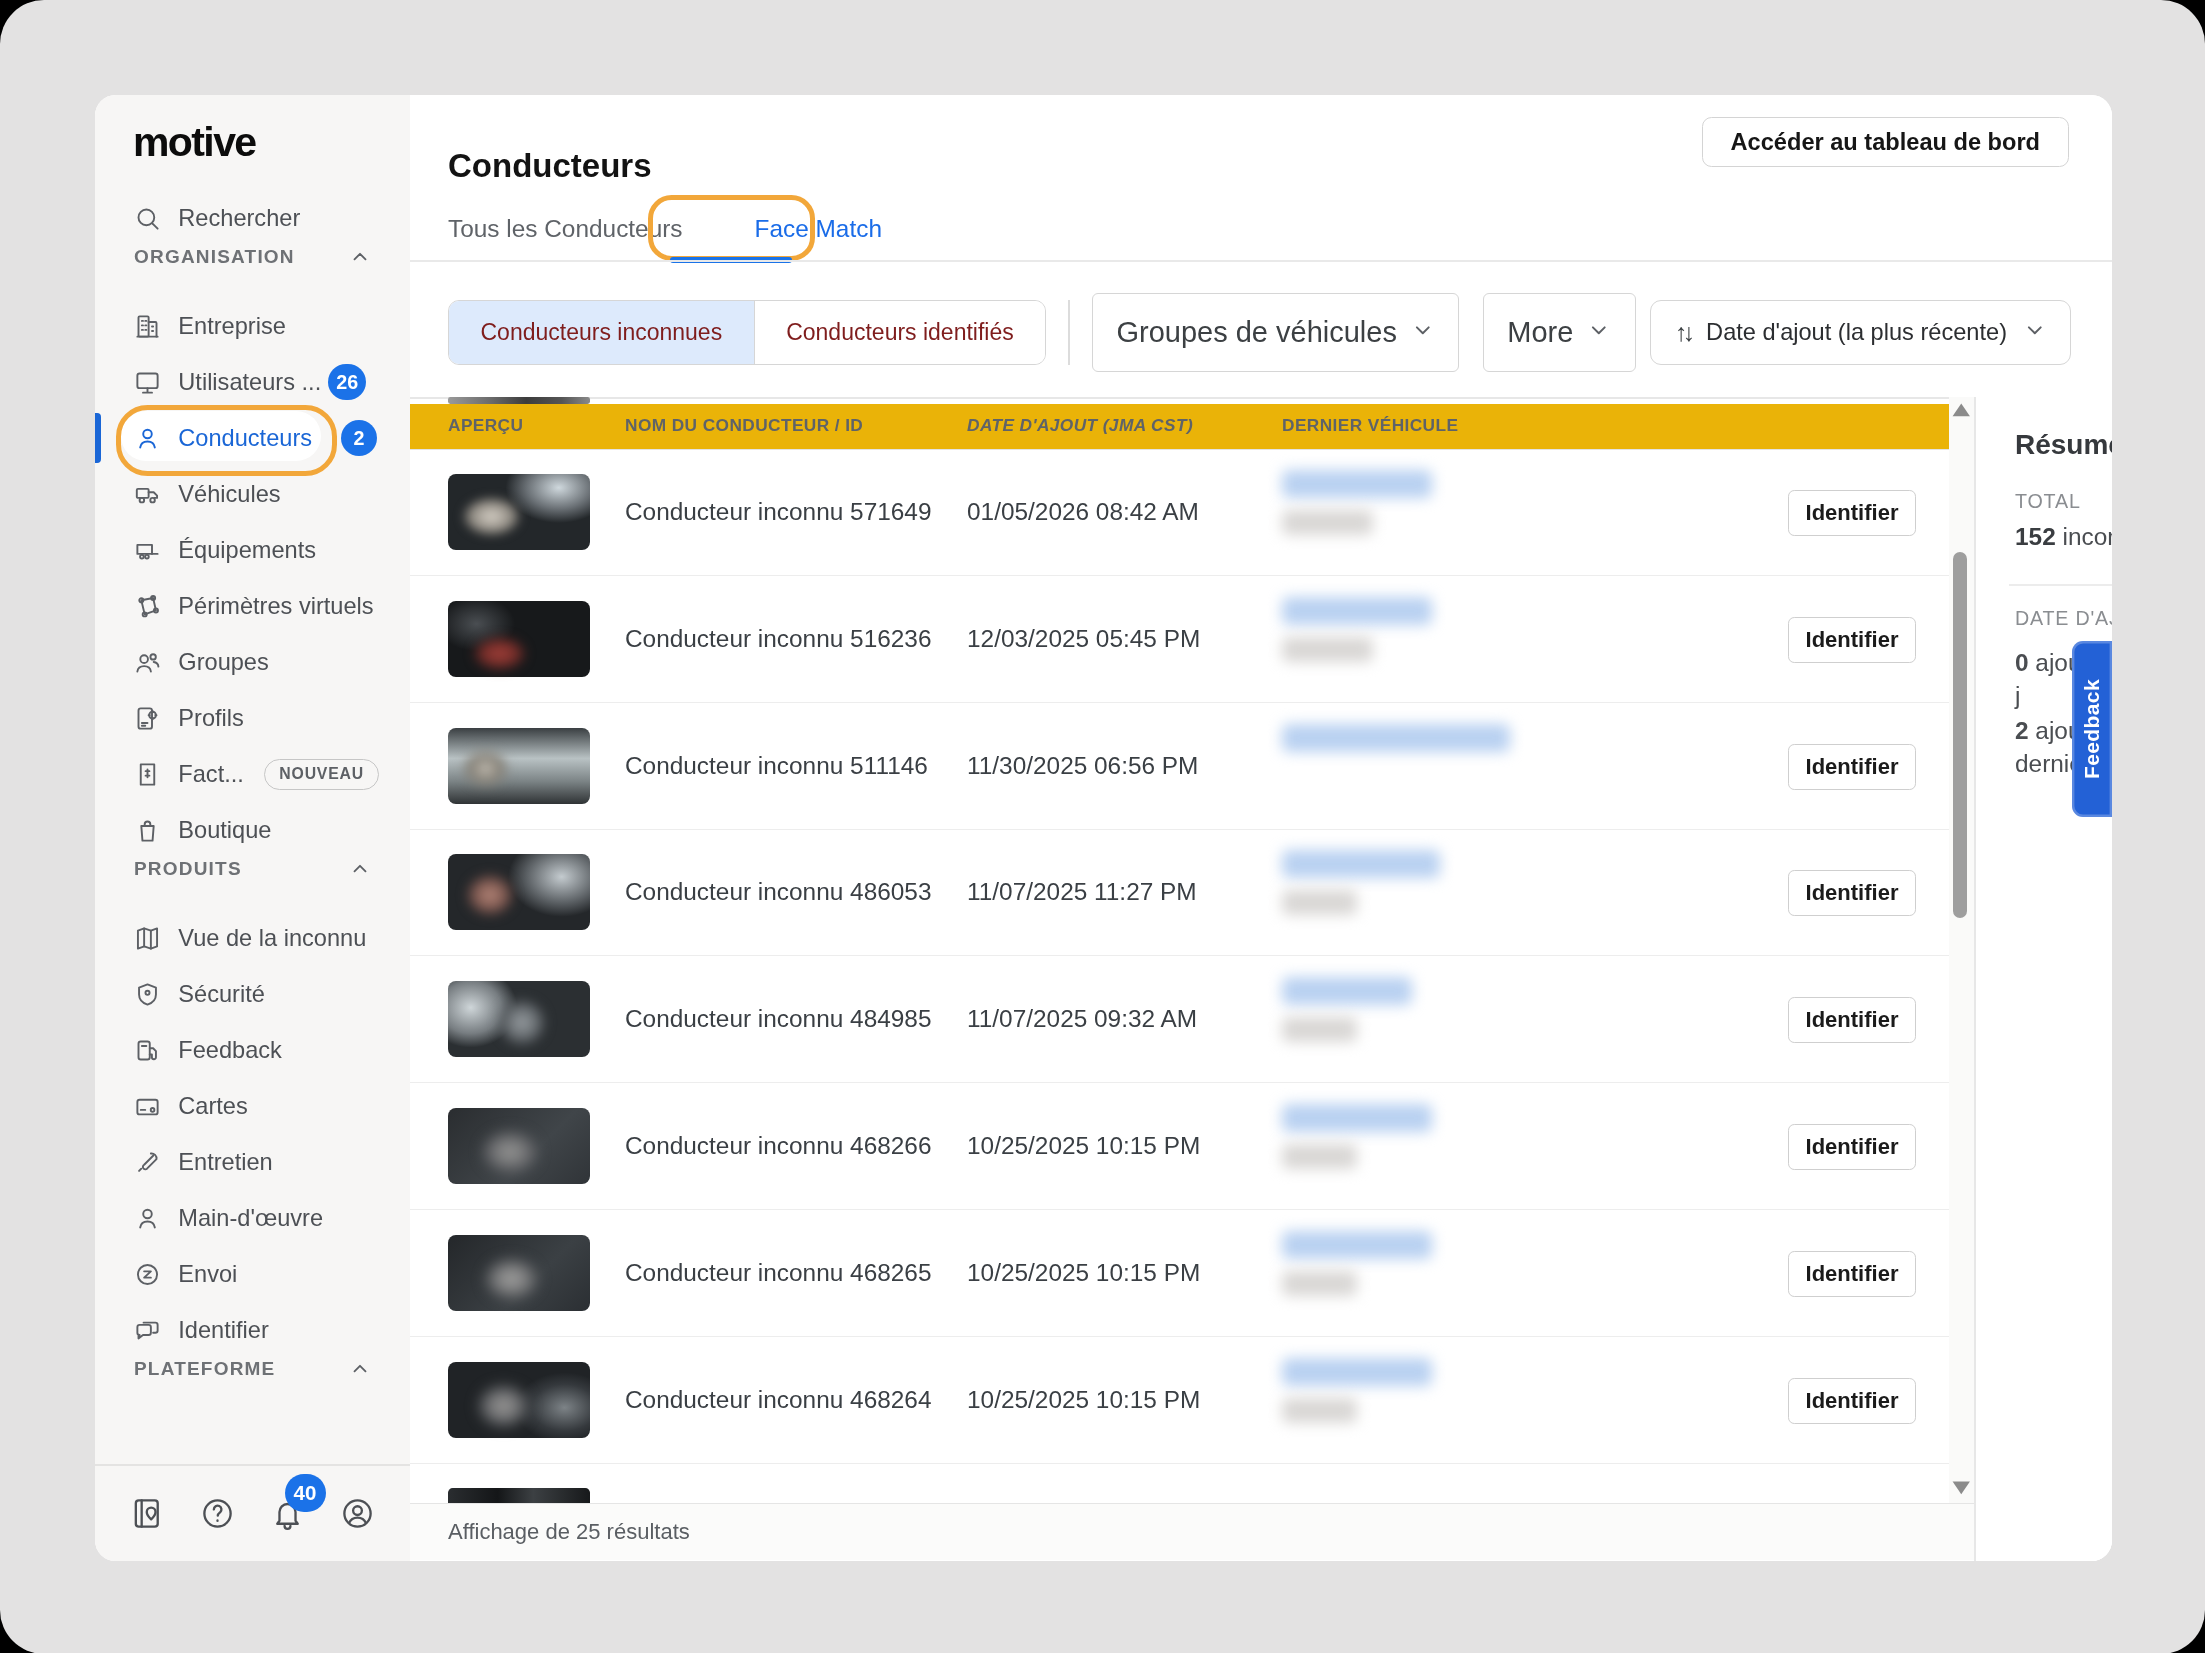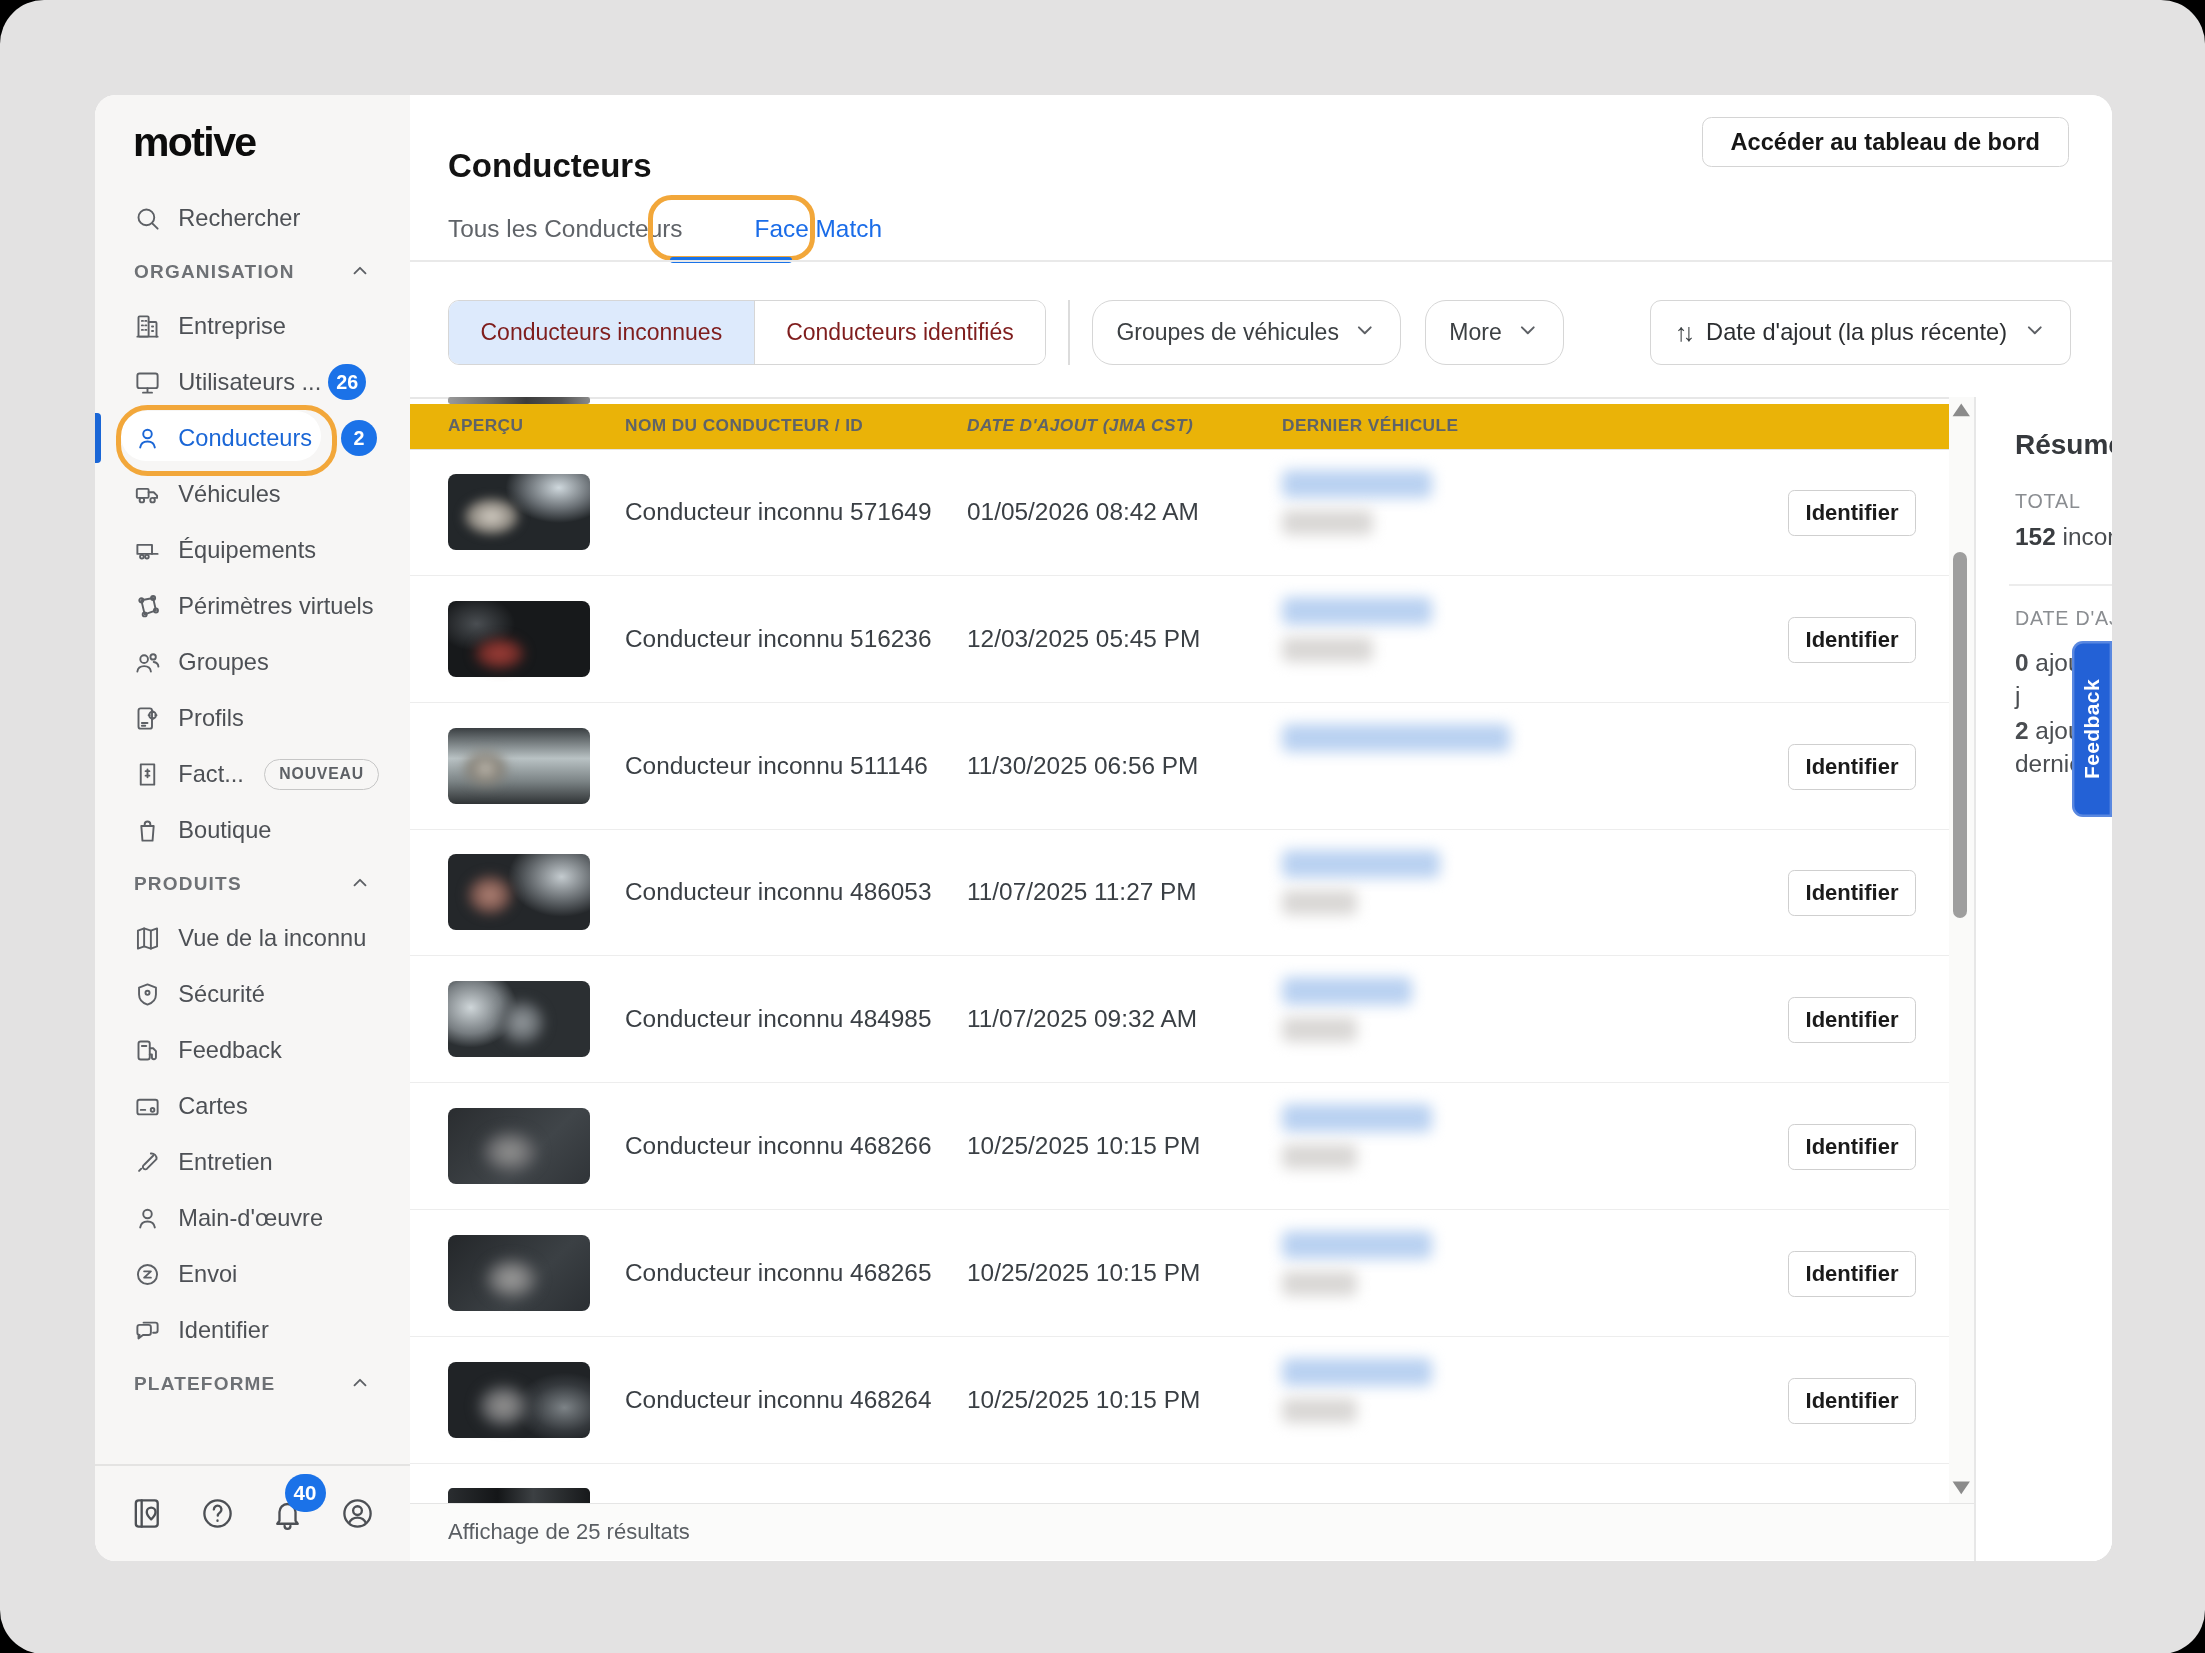--- a/index.html
+++ b/index.html
@@ -16,21 +16,21 @@
   .side-item{height:56px;display:flex;align-items:center;padding-left:39px;position:relative;flex:none;}
   .side-item .icon{width:27px;height:27px;flex:none;display:flex;align-items:center;justify-content:center;}
   .side-item .icon svg{width:27px;height:27px;stroke:#5d6065;fill:none;stroke-width:1.7;stroke-linecap:round;stroke-linejoin:round;}
   .side-item .lbl{margin-left:17.3px;font-size:23.6px;color:#4d5055;white-space:nowrap;}
   .side-item.active .lbl{color:#1a66d6;}
   .side-item.active .icon svg{stroke:#1a66d6;}
   .side-item.active::before{content:"";position:absolute;left:0;top:3.2px;bottom:3.2px;width:6.3px;background:#1a66d6;border-radius:0 3.9px 3.9px 0;}
   .side-item.ring::after{content:"";position:absolute;left:20.5px;top:-4.7px;width:211px;height:61px;border:5.5px solid #f2a73a;border-radius:31.5px;background:transparent;pointer-events:none;}
   .side-item.ring{z-index:2;}
   .side-item.ring .ringfill{position:absolute;left:26px;top:0.8px;width:200px;height:50px;background:#fff;border-radius:25px;z-index:-1;}
-  .sec-label{height:52px;display:flex;align-items:center;padding:0 39px;flex:none;}
+  .sec-label{height:52px;display:flex;padding:0 39px;flex:none;}
   .sec-label .lbl{font-size:19px;font-weight:700;letter-spacing:1.2px;color:#6e7175;}
   .sec-label .chev{margin-left:auto;}
   .chev svg{width:22px;height:22px;stroke:#5d6065;fill:none;stroke-width:2;stroke-linecap:round;stroke-linejoin:round;}
   .badge{margin-left:auto;margin-right:44px;min-width:36px;height:36px;border-radius:18px;background:#1b72e8;color:#fff;font-size:19.7px;font-weight:700;display:flex;align-items:center;justify-content:center;padding:0 7.9px;flex:none;}
   .side-item.ring .badge{margin-right:33px;}
   .pill{margin-left:20.5px;border:1.6px solid #c6c6c6;border-radius:17.3px;padding:5.5px 14px;font-size:15.8px;letter-spacing:0.8px;color:#5d6065;font-weight:600;}
   .side-footer{margin-top:auto;flex:none;}
   .side-divider{height:1.6px;background:#e4e3e2;margin:0;}
   .foot-icons{height:95px;display:flex;align-items:center;justify-content:space-between;padding:0 35px;}
   .foot-ic{position:relative;width:35px;height:35px;}
@@ -47,21 +47,21 @@
   .tab-underline{position:absolute;left:260px;top:162px;width:122px;height:5.5px;background:#1a73e8;border-radius:3.2px;}
   .tabs-divider{position:absolute;left:0px;top:165px;width:1702px;height:1.6px;background:#e9e9e9;}
   .tab-ring{position:absolute;left:238px;top:100px;width:167px;height:66px;border:5.5px solid #f2a73a;border-radius:23.6px;}
 
   .filter-row{position:absolute;left:38px;top:205px;height:65px;display:flex;align-items:center;}
   .segmented{display:flex;height:65px;border:1.6px solid #d6d6d6;border-radius:11px;overflow:hidden;}
   .seg{display:flex;align-items:center;padding:0 31.5px;font-size:23px;color:#7f1d1d;background:#fff;}
   .seg.active{background:#ddeafc;}
   .seg + .seg{border-left:1.6px solid #d6d6d6;}
   .vdiv{width:1.6px;height:65px;background:#dcdcdc;margin:0 22px;}
-  .drop-btn{display:flex;align-items:center;height:65px;border:1.6px solid #d6d6d6;border-radius:21px;background:#fff;padding:0 23.6px;font-size:23px;color:#3c4043;margin-right:23.6px;}
+  .drop-btn{display:flex;align-items:center;height:79px;border:1.6px solid #d6d6d6;border-radius:6px;background:#fff;padding:0 23.6px;font-size:29px;color:#3c4043;margin-right:23.6px;}
   .drop-btn .chev svg{width:23.6px;height:23.6px;margin-left:14px;}
   .sort-btn{position:absolute;right:41px;top:205px;height:65px;display:flex;align-items:center;border:1.6px solid #d6d6d6;border-radius:11px;background:#fff;padding:0 23.6px;font-size:23.6px;color:#2c2e31;}
   .sort-glyph{font-size:25px;margin-right:15.8px;color:#3c4043;letter-spacing:-4.7px;}
 
   
   .viewport-top{position:absolute;left:0;top:302px;width:1564px;height:1.6px;background:#e7e7e7;}
   .peek-sliver{position:absolute;left:38px;top:302px;width:142px;height:7px;border-radius:2.4px;background:linear-gradient(90deg,#9a9a9a,#6b6b6b 30%,#3c3c3c 55%,#555 80%,#8a8a8a);}
   .thead{position:absolute;left:0;top:309px;width:1539px;height:46px;background:#eab308;border-bottom:1.6px solid #e3e3e3;}
   .th{position:absolute;top:11px;font-size:17.3px;font-weight:700;letter-spacing:0.4px;color:#5f6368;}
   .th.c0{left:38px;} .th.c1{left:215px;} .th.c2{left:557px;font-style:italic;} .th.c3{left:872px;}

